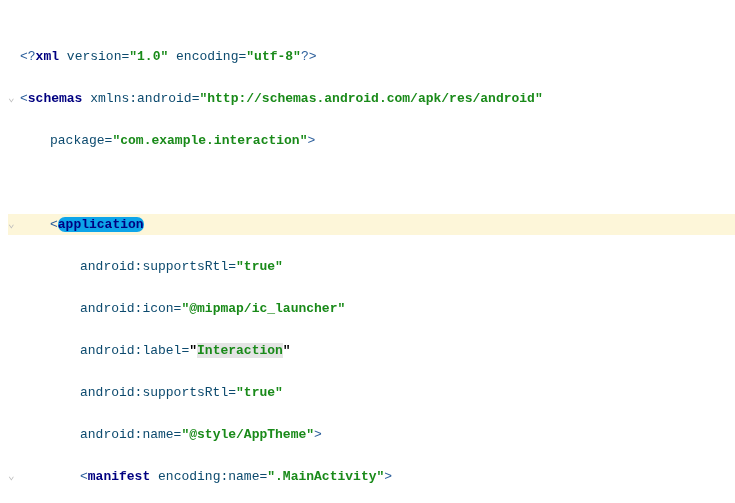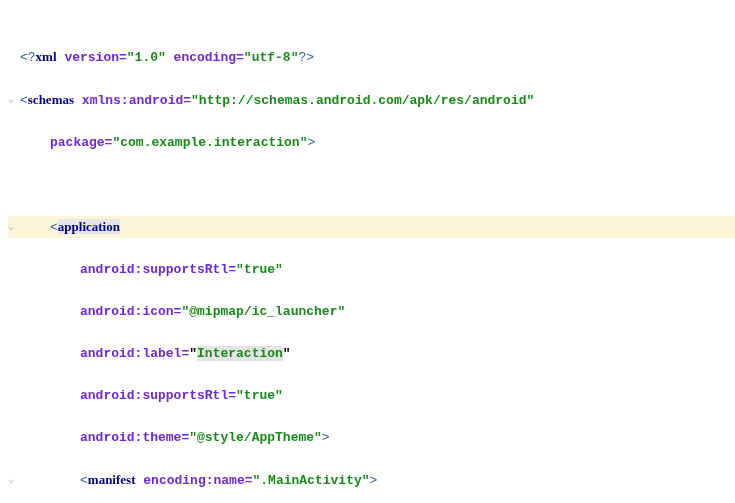--- a/index.html
+++ b/index.html
@@ -31,26 +31,27 @@
     min-height: 21px;
   }
   .line-content {
     display: inline;
   }
   .hl-line {
     background: #fdf6d9;
     display: block;
   }
   .kw-angle { color: #2b5e9b; }
-  .tag { color: #000080; font-weight: bold; font-family: Liberation Serif, serif; }
-  .attr { color: #6d28d9; font-weight: bold; }
+  .tag { color: #000080; font-weight: bold; }
+  .attr { color: #0c4a6e; font-weight: normal; }
   .val { color: #198a19; font-weight: bold; }
   .quote { color: #000; font-weight: bold; }
   .hl-app {
-    background: #e5e5e5;
+    background: #0ea5e9;
+    border-radius: 7px;
   }
   .hl-label {
     background: #e4e4e4;
   }
   .sp1 { display:inline-block; width: 30px; }
   .sp2 { display:inline-block; width: 60px; }
 </style>
 </head>
 <body>
 
@@ -58,21 +59,21 @@
 
 <span class="line"><span class="gutter"></span><span class="line-content"><span class="kw-angle">&lt;?</span><span class="tag">xml</span><span class="attr"> <span>version=</span></span><span class="val">"1.0"</span><span class="attr"> encoding=</span><span class="val">"utf-8"</span><span class="kw-angle">?&gt;</span></span></span>
 <span class="line"><span class="gutter">⌄</span><span class="line-content"><span class="kw-angle">&lt;</span><span class="tag">schemas</span><span class="attr"> xmlns:android=</span><span class="val">"http://schemas.android.com/apk/res/android"</span></span></span>
 <span class="line"><span class="gutter"></span><span class="line-content"><span class="sp1"></span><span class="attr">package=</span><span class="val">"com.example.interaction"</span><span class="kw-angle">&gt;</span></span></span>
 <span class="line"><span class="gutter"></span></span>
 <span class="line hl-line"><span class="gutter">⌄</span><span class="line-content"><span class="sp1"></span><span class="kw-angle">&lt;</span><span class="tag hl-app">application</span></span></span>
 <span class="line"><span class="gutter"></span><span class="line-content"><span class="sp2"></span><span class="attr">android:supportsRtl=</span><span class="val">"true"</span></span></span>
 <span class="line"><span class="gutter"></span><span class="line-content"><span class="sp2"></span><span class="attr">android:icon=</span><span class="val">"@mipmap/ic_launcher"</span></span></span>
 <span class="line"><span class="gutter"></span><span class="line-content"><span class="sp2"></span><span class="attr">android:label=</span><span class="quote">"</span><span class="val hl-label">Interaction</span><span class="quote">"</span></span></span>
 <span class="line"><span class="gutter"></span><span class="line-content"><span class="sp2"></span><span class="attr">android:supportsRtl=</span><span class="val">"true"</span></span></span>
-<span class="line"><span class="gutter"></span><span class="line-content"><span class="sp2"></span><span class="attr">android:theme=</span><span class="val">"@style/AppTheme"</span><span class="kw-angle">&gt;</span></span></span>
+<span class="line"><span class="gutter"></span><span class="line-content"><span class="sp2"></span><span class="attr">android:name=</span><span class="val">"@style/AppTheme"</span><span class="kw-angle">&gt;</span></span></span>
 <span class="line"><span class="gutter">⌄</span><span class="line-content"><span class="sp2"></span><span class="kw-angle">&lt;</span><span class="tag">manifest</span><span class="attr"> encoding:name=</span><span class="val">".MainActivity"</span><span class="kw-angle">&gt;</span></span></span>
 
 
 
 
 
 
 
 
 

